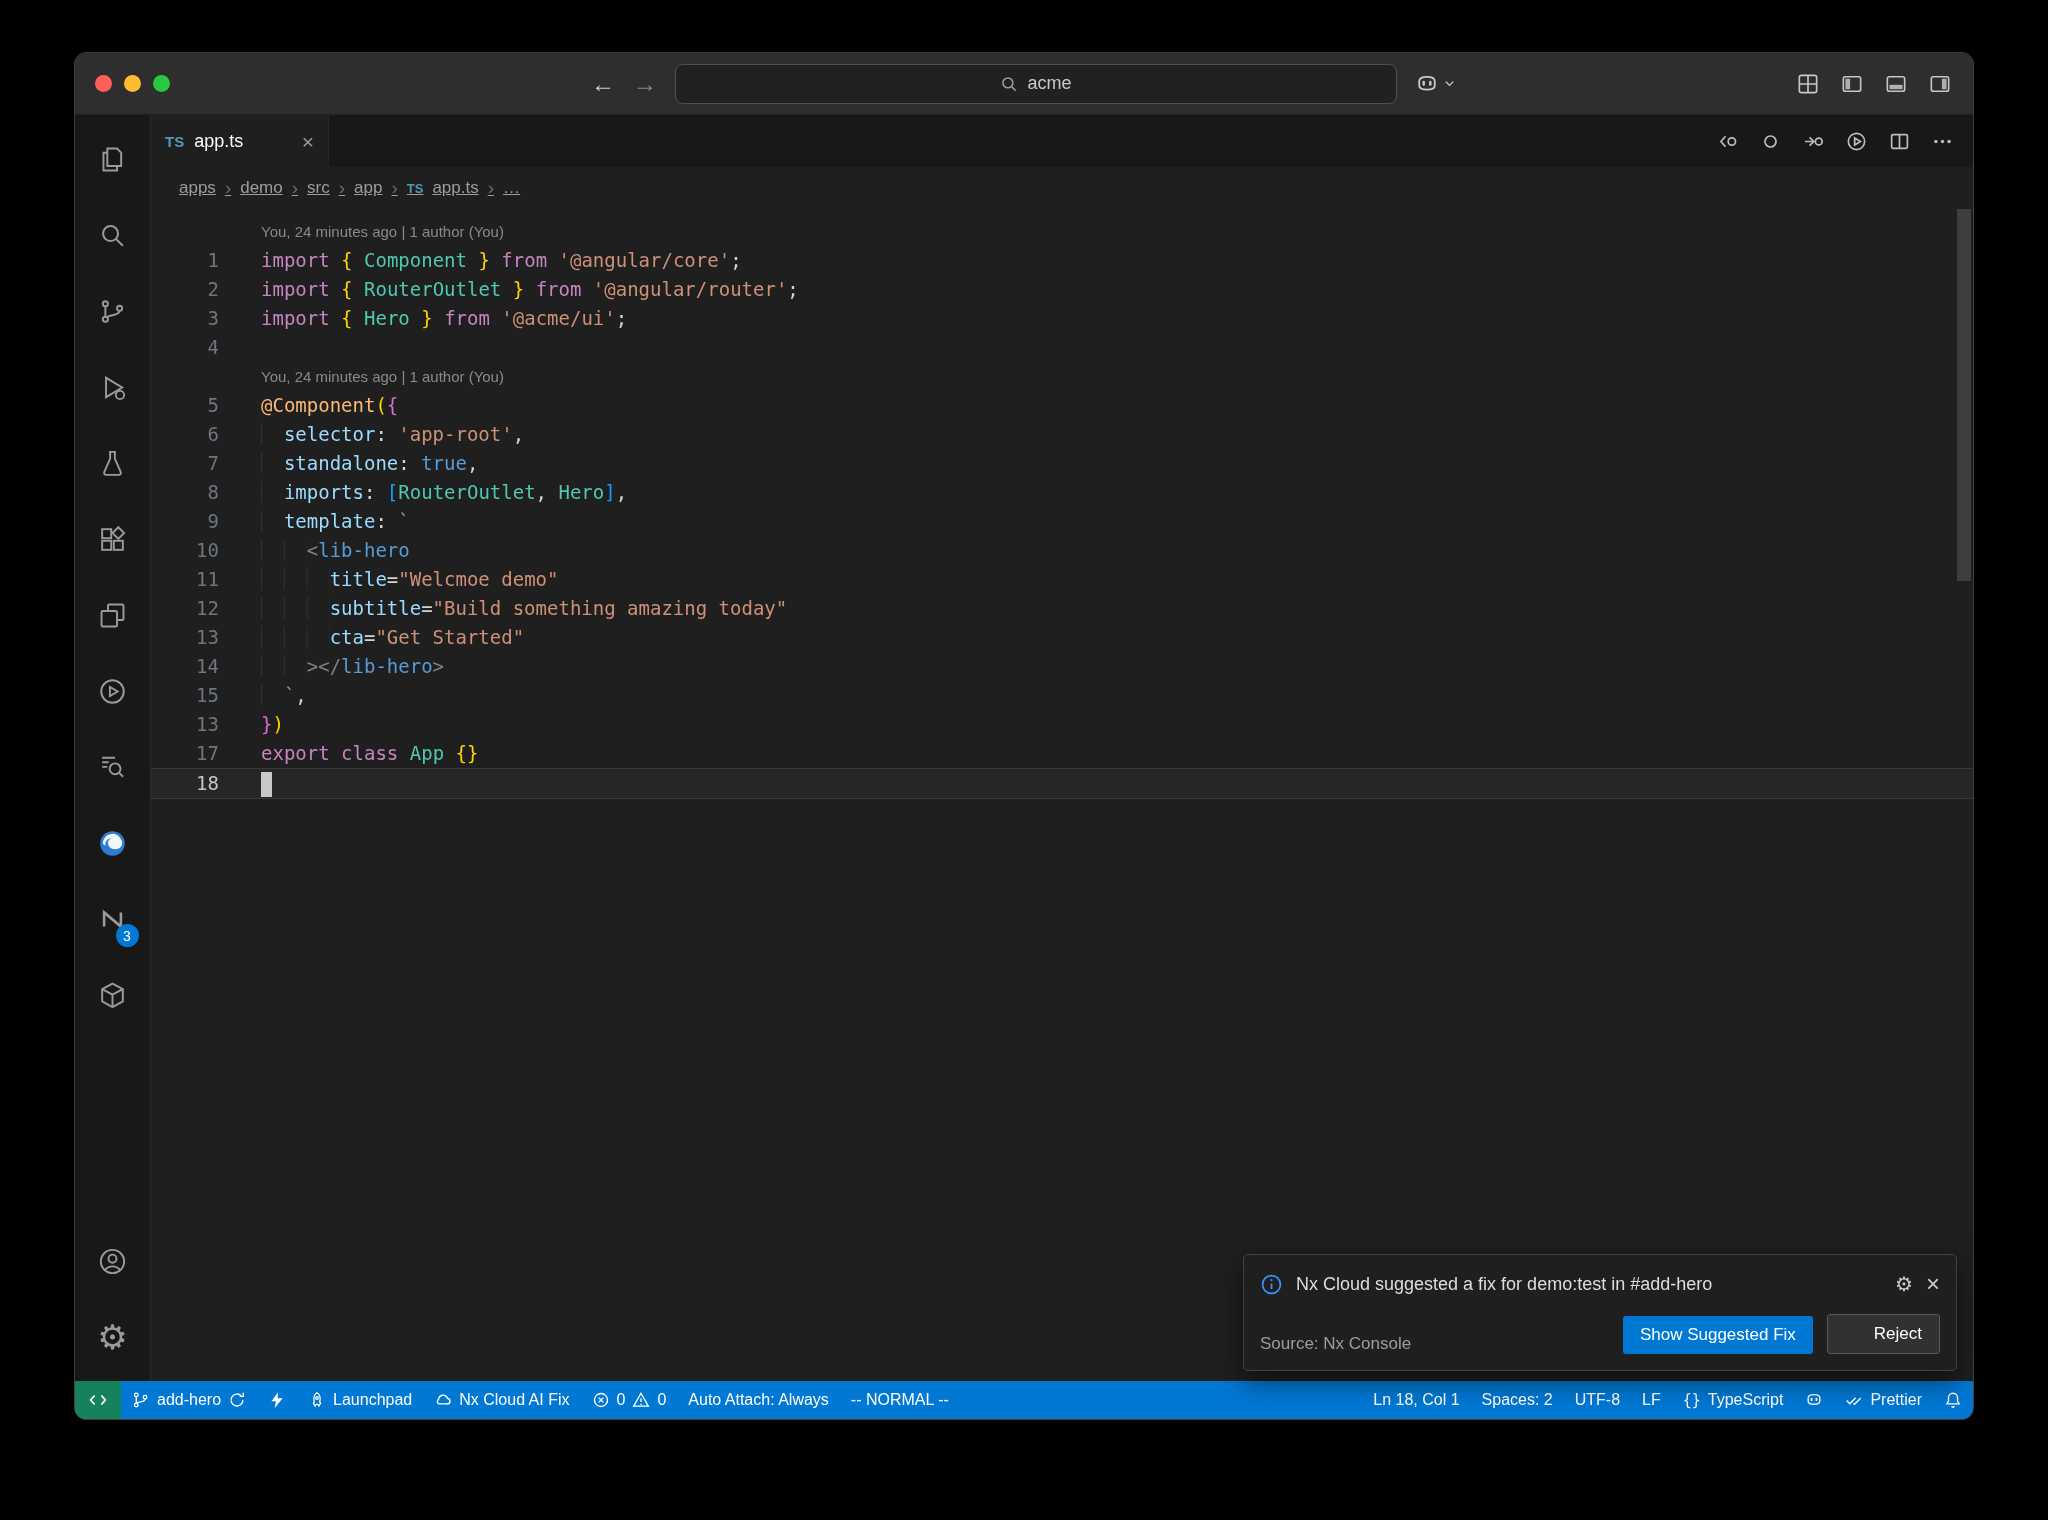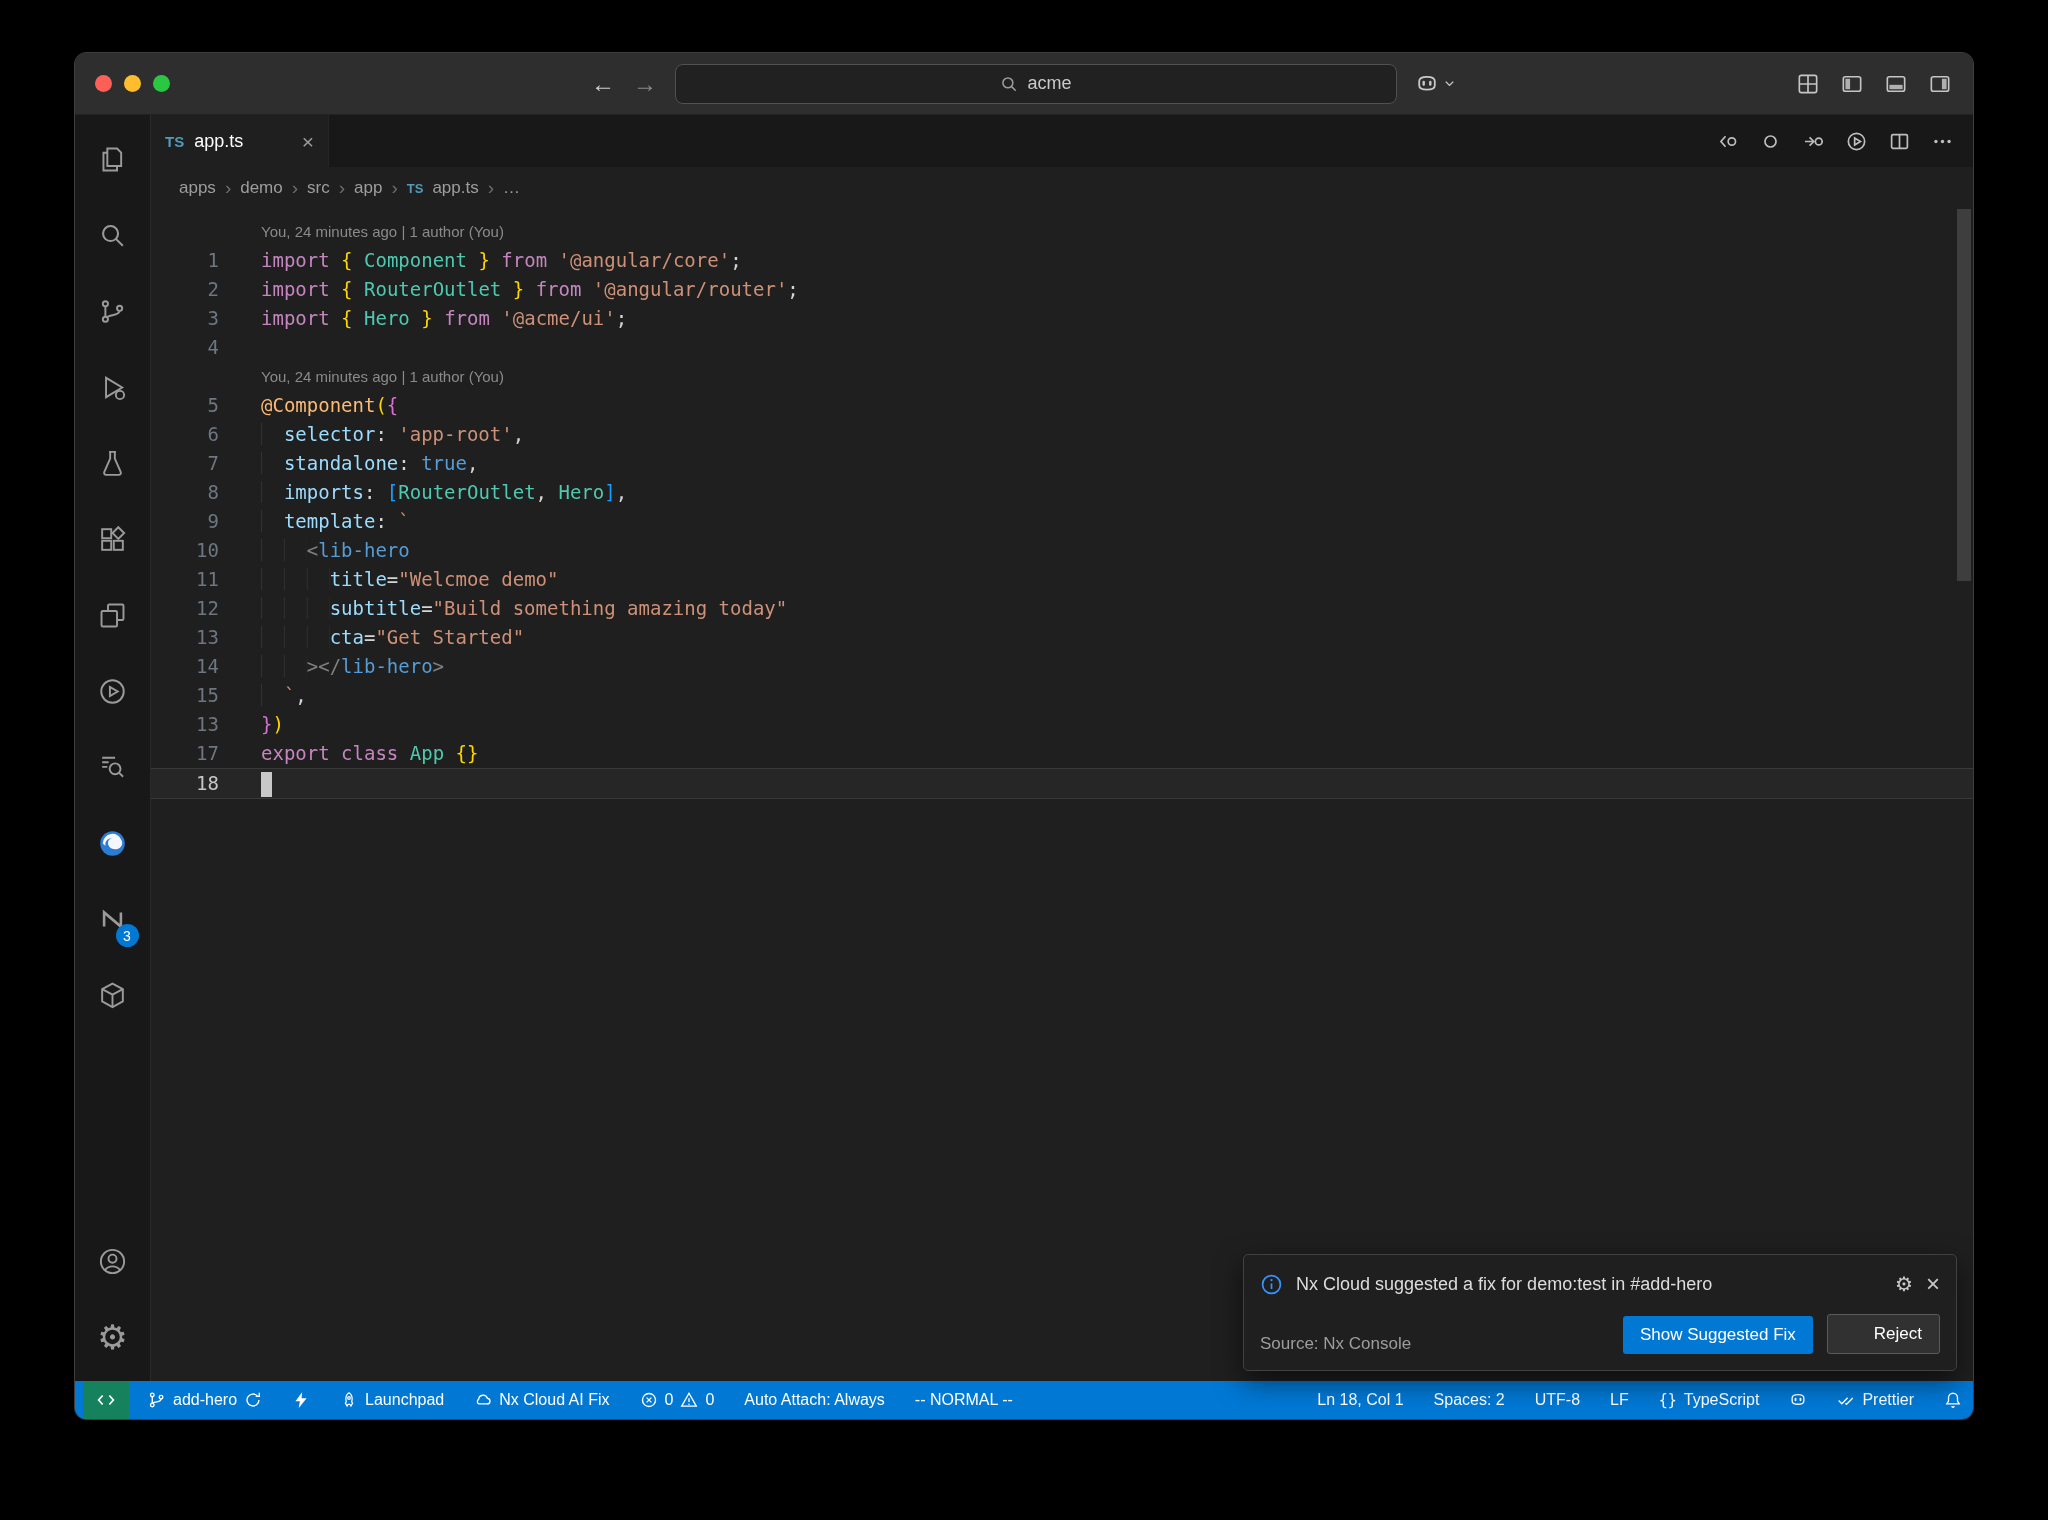--- a/index.html
+++ b/index.html
@@ -46,42 +46,42 @@
   .tabbar { height:52px; flex:none; background:#181818; display:flex; align-items:stretch; }
   .tab { width:178px; background:#1f1f1f; border-right:1px solid #252525; display:flex; align-items:center;
     gap:10px; padding:0 14px; color:#ffffff; font-size:18px; }
   .ts-badge { color:#519aba; font-weight:bold; font-size:15px; }
   .tab-close { margin-left:auto; color:#9d9d9d; font-size:21px; line-height:1; }
   .editor-actions { margin-left:auto; display:flex; align-items:center; gap:22px; padding-right:20px; color:#bdbdbd; }
   .editor-actions svg { width:21px; height:21px; }
 
   
   .breadcrumbs { height:42px; flex:none; display:flex; align-items:center; gap:9px;
-    padding-left:28px; color:#9d9d9d; font-size:17px; }
+    padding-left:28px; color:#9d9d9d; font-size:17px;text-decoration:underline; }
   .bc-sep { color:#6d6d6d; font-size:19px; }
   .ts-mini { color:#519aba; font-weight:bold; font-size:13px; }
 
   
   .code-area { flex:1; position:relative; overflow:hidden; padding-top:8px;
     font-family:"DejaVu Sans Mono", monospace; font-size:19px; line-height:29px; }
   .code-row { display:flex; }
   .gutter { width:110px; flex:none; text-align:right; padding-right:42px; color:#6e7681; }
   .gutter-active { color:#c6c6c6; }
   .line-content { white-space:pre; flex:1; color:#d4d4d4; }
   .lens-row .line-content { font-family:"Liberation Sans", sans-serif; font-size:15px; line-height:29px; color:#8a8a8a; }
   .code-row.current { border-top:1px solid rgba(255,255,255,.09); border-bottom:1px solid rgba(255,255,255,.09); background:rgba(255,255,255,.03); }
   .indent { background-image:linear-gradient(to right, rgba(255,255,255,.08) 1px, transparent 1px);
     background-size:2ch 100%; background-position:2ch 0; }
   .cursor-block { display:inline-block; width:11px; height:25px; background:#c8c8c8; vertical-align:middle; }
   .scroll-thumb { position:absolute; top:0; right:2px; width:14px; height:372px; background:rgba(121,121,121,.35); }
 
   
   .statusbar { height:38px; flex:none; background:#0078d4; color:#fff; display:flex; align-items:center;
     font-size:16px; overflow:hidden; }
-  .sb-item { height:100%; display:flex; align-items:center; gap:7px; padding:0 11px; white-space:nowrap;margin-left:8px; }
+  .sb-item { height:100%; display:flex; align-items:center; gap:7px; padding:0 11px; white-space:nowrap; }
   .sb-item svg { width:18px; height:18px; }
   .sb-remote { background:#16825d; padding:0 14px; }
   .sb-spacer { flex:1; }
   .sb-braces { font-family:"DejaVu Sans Mono", monospace; font-size:15px; }
 
   
   .toast { position:absolute; right:16px; bottom:48px; width:714px; background:#1f1f1f;
     border:1px solid #414141; border-radius:5px; box-shadow:0 10px 28px rgba(0,0,0,.55); z-index:5; }
   .toast-row1 { display:flex; align-items:center; gap:13px; padding:17px 16px 9px; }
   .toast-row1 svg.info { width:23px; height:23px; color:#3794ff; flex:none; }

